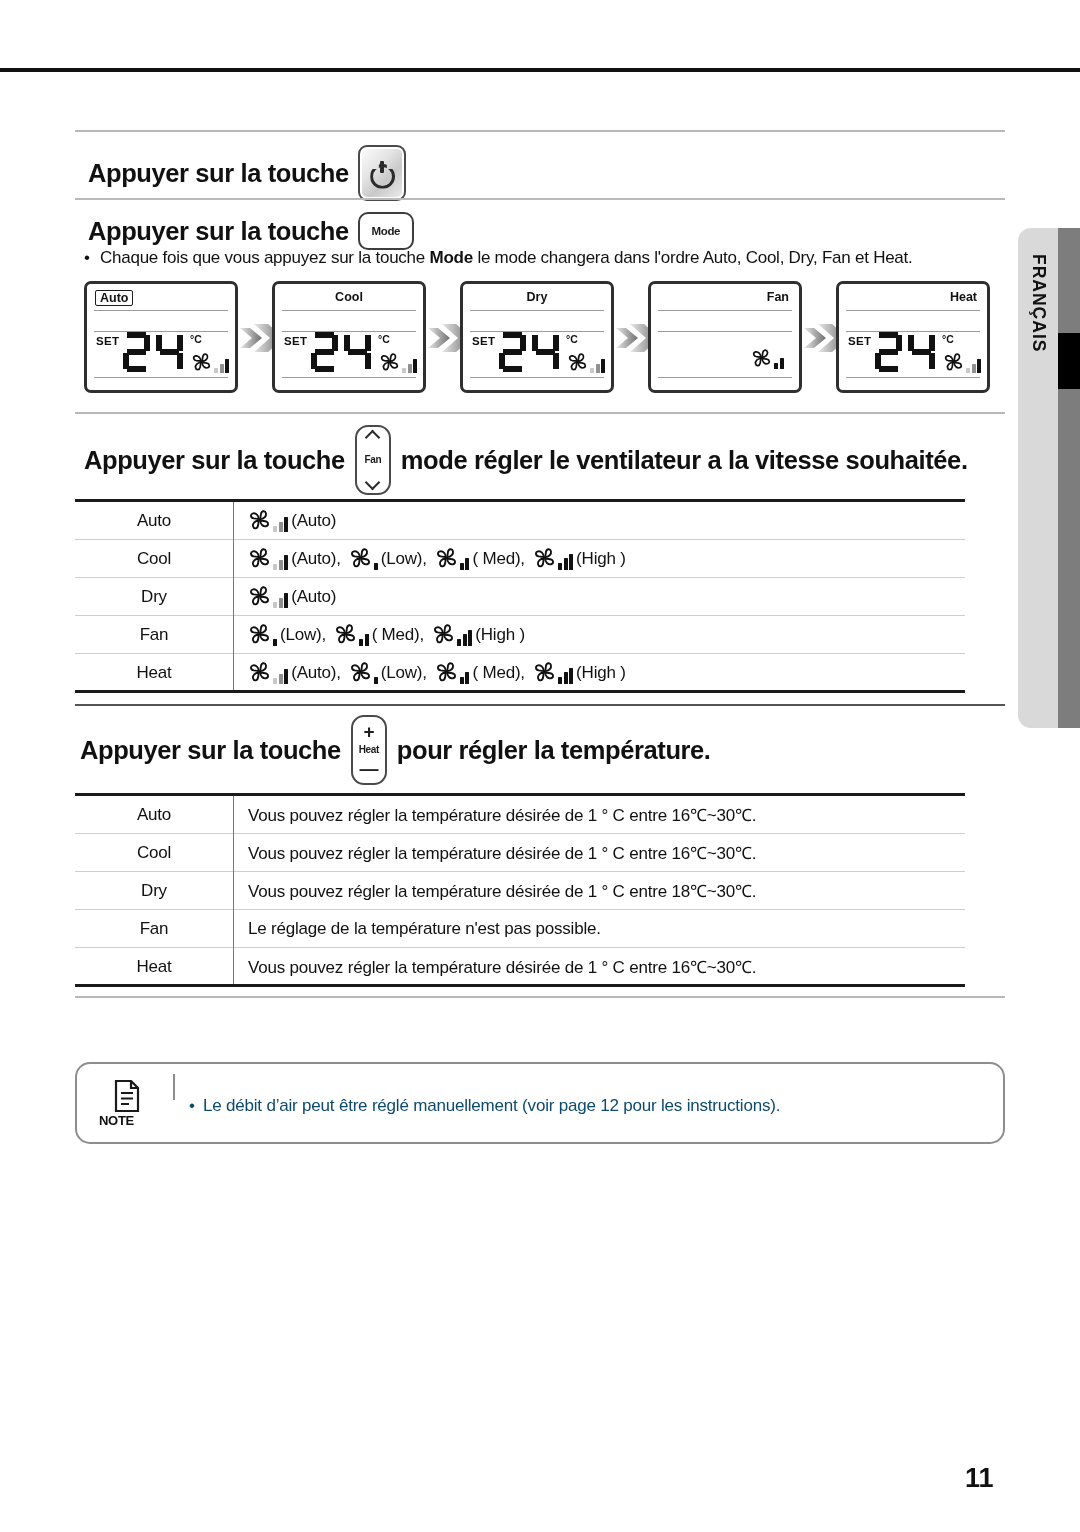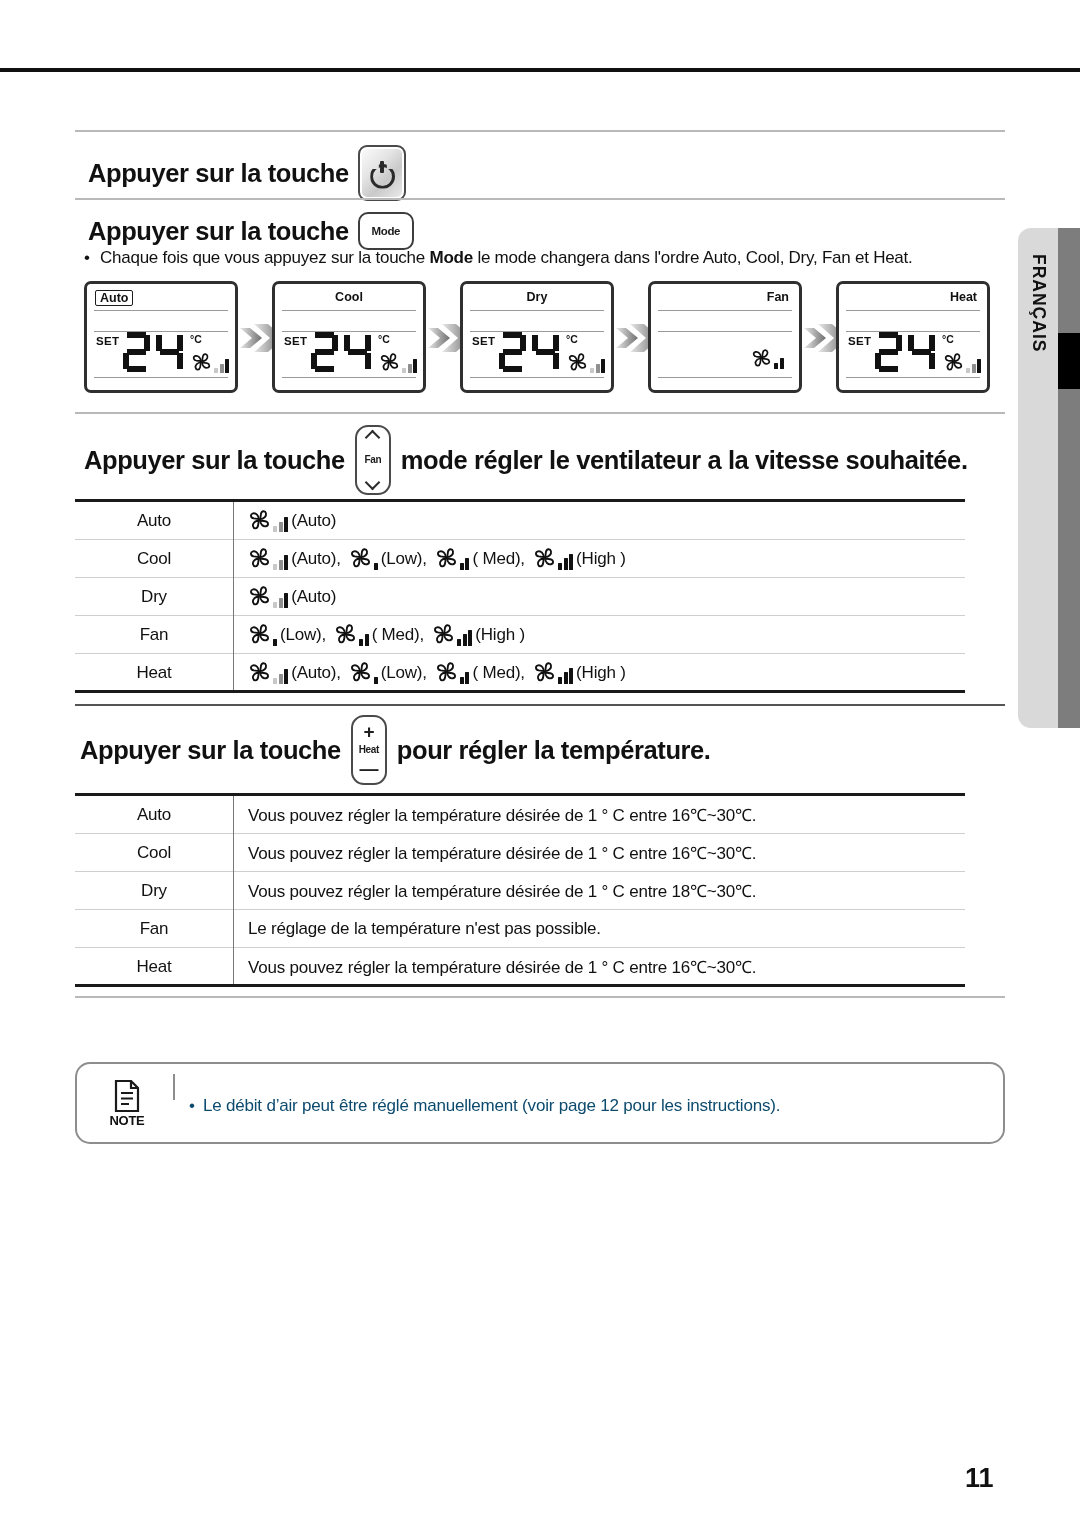--- a/index.html
+++ b/index.html
@@ -137,21 +137,21 @@
   
   .fanicon{display:inline-flex;align-items:flex-end;}
   .bars{display:inline-flex;align-items:flex-end;gap:1.6px;margin-left:2px;}
   .bars span{display:block;width:4px;border-radius:0.5px;}
 
   
   .notebox{
     position:absolute;border:2.4px solid #8d8d8d;border-radius:15px;background:#fff;
     box-sizing:border-box;
   }
-  .note-ic{position:absolute;left:22px;top:16px;width:56px;text-align:center;}
+  .note-ic{position:absolute;left:22px;top:16px;width:56px;}
   .note-ic .doc{position:relative;width:26px;height:32px;margin:0 auto;}
   .note-ic .doc-svg{display:block;}
   .note-ic .nt{font-size:13px;font-weight:bold;letter-spacing:-0.3px;margin-top:1px;color:#111;}
   .note-div{position:absolute;width:1.6px;background:#8d8d8d;}
   .note-txt{
     position:absolute;font-size:17px;color:#0c4a6e;letter-spacing:-0.2px;white-space:nowrap;
   }
   .note-txt .dot{display:inline-block;width:14px;}
 
   

